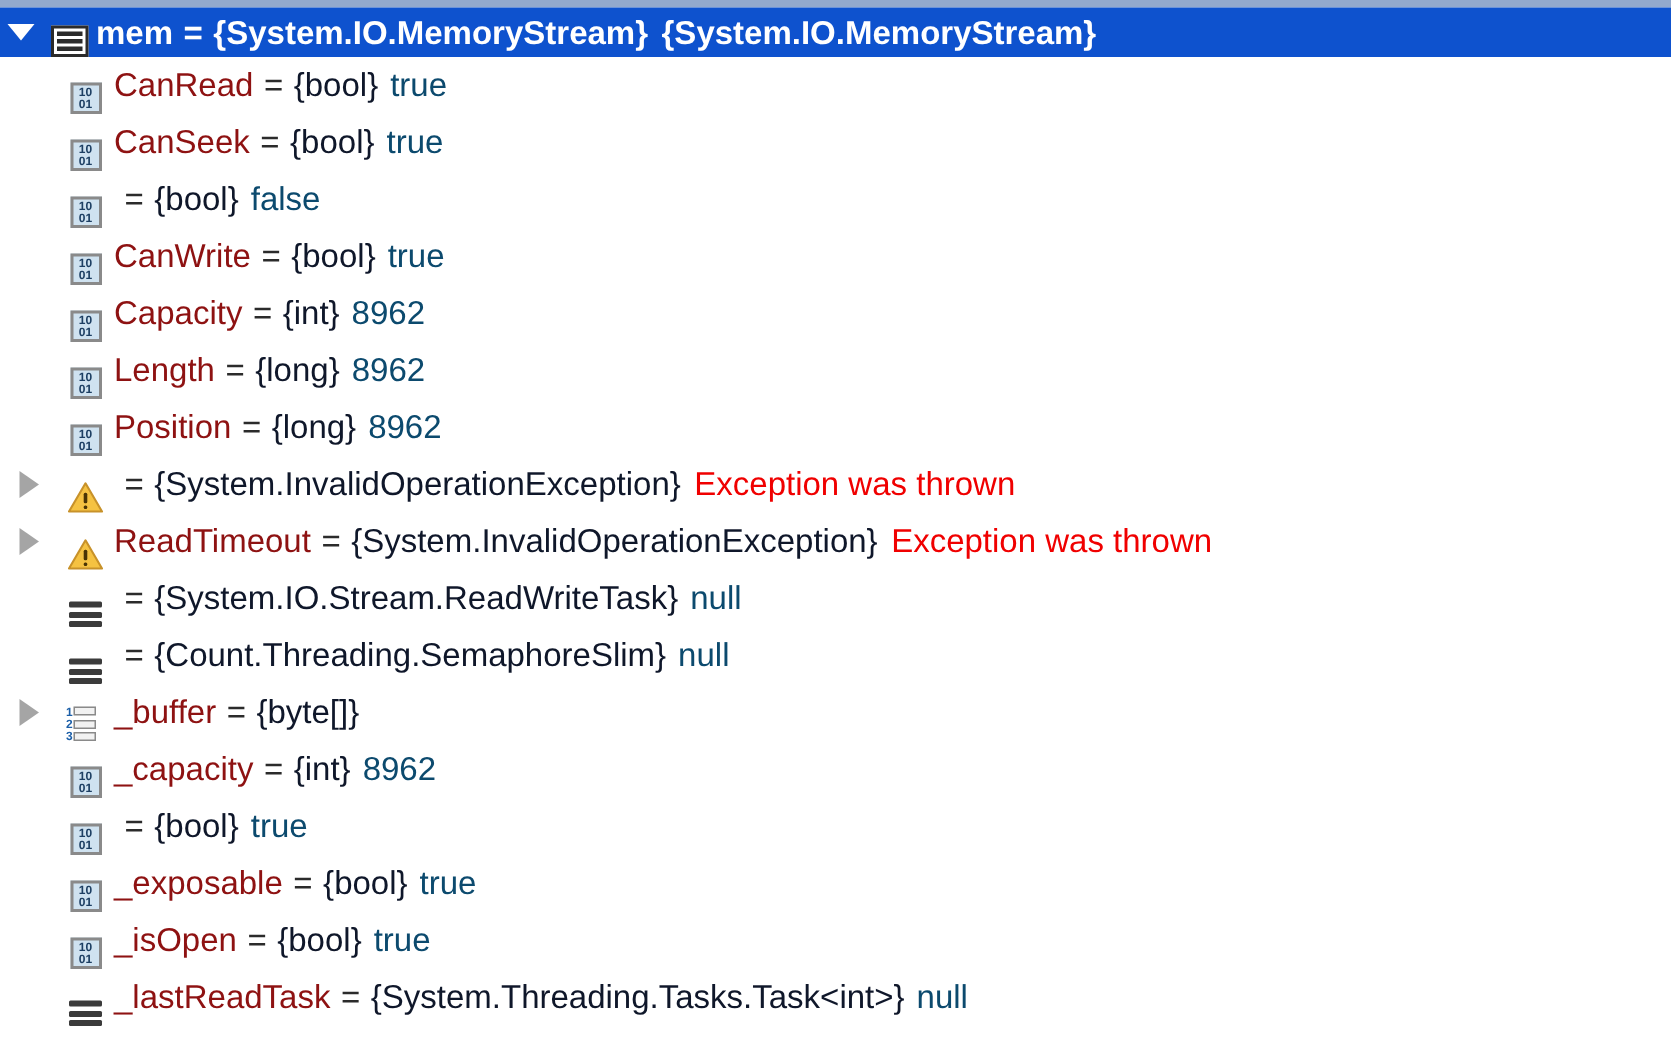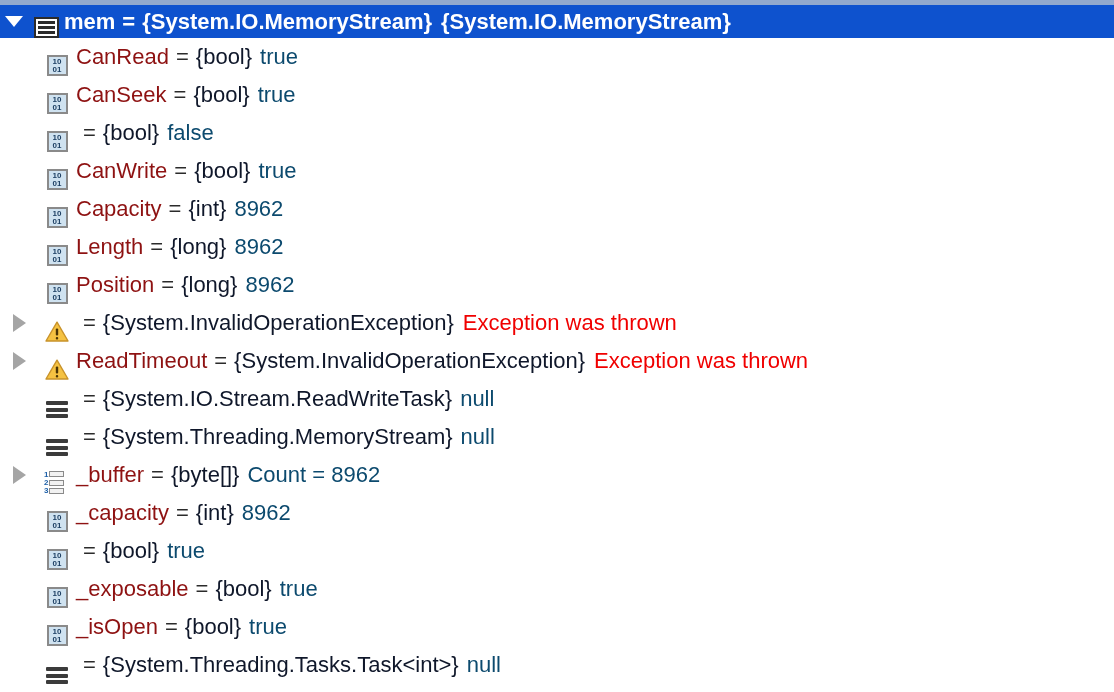--- a/index.html
+++ b/index.html
@@ -410,21 +410,21 @@
         </div>
         <div class="icon-cell">
           <span class="ico-field">
             <i></i>
             <i></i>
             <i></i>
           </span>
         </div>
         <div class="label">
           <span class="t-eq">=</span>
-          <span class="t-type">{System.Threading.MemoryStream}</span>
+          <span class="t-type">{Count.Threading.SemaphoreSlim}</span>
           <span class="t-value">null</span>
         </div>
       </div>
       <div class="row">
         <div class="expander">
           <span class="tri-right"></span>
         </div>
         <div class="icon-cell">
           <span class="ico-array">
             <span class="nums">
@@ -436,21 +436,20 @@
               <i></i>
               <i></i>
               <i></i>
             </span>
           </span>
         </div>
         <div class="label">
           <span class="t-name">_buffer</span>
           <span class="t-eq">=</span>
           <span class="t-type">{byte[]}</span>
-          <span class="t-value">Count = 8962</span>
         </div>
       </div>
       <div class="row">
         <div class="expander">
           <span class="tri-none"></span>
         </div>
         <div class="icon-cell">
           <span class="ico-binary">
             <b>10</b>
             <b>01</b>
@@ -518,19 +517,20 @@
           <span class="tri-none"></span>
         </div>
         <div class="icon-cell">
           <span class="ico-field">
             <i></i>
             <i></i>
             <i></i>
           </span>
         </div>
         <div class="label">
+          <span class="t-name">_lastReadTask</span>
           <span class="t-eq">=</span>
           <span class="t-type">{System.Threading.Tasks.Task&lt;int&gt;}</span>
           <span class="t-value">null</span>
         </div>
       </div>
     </div>
 </div>
 
 </body></html>

